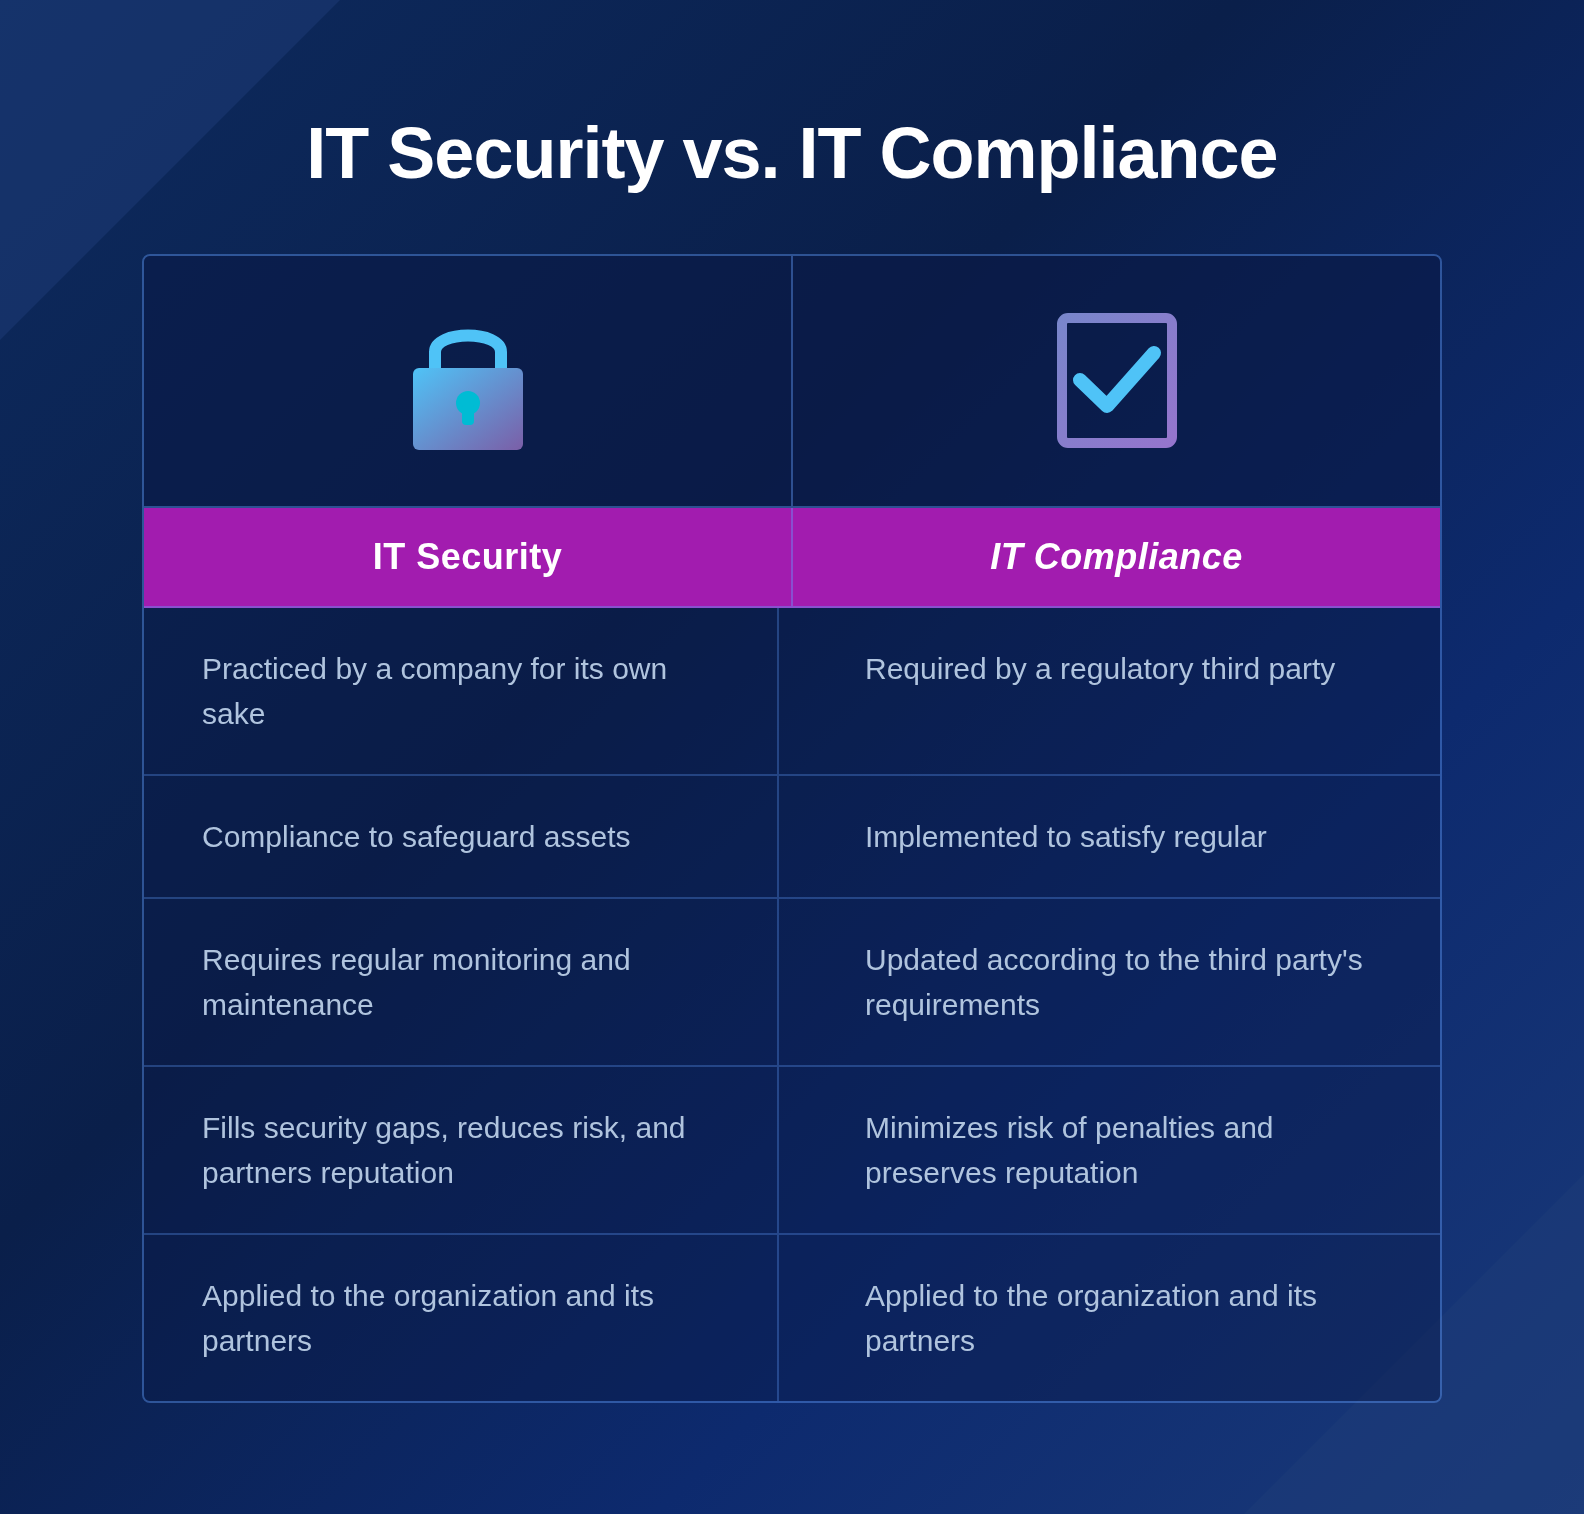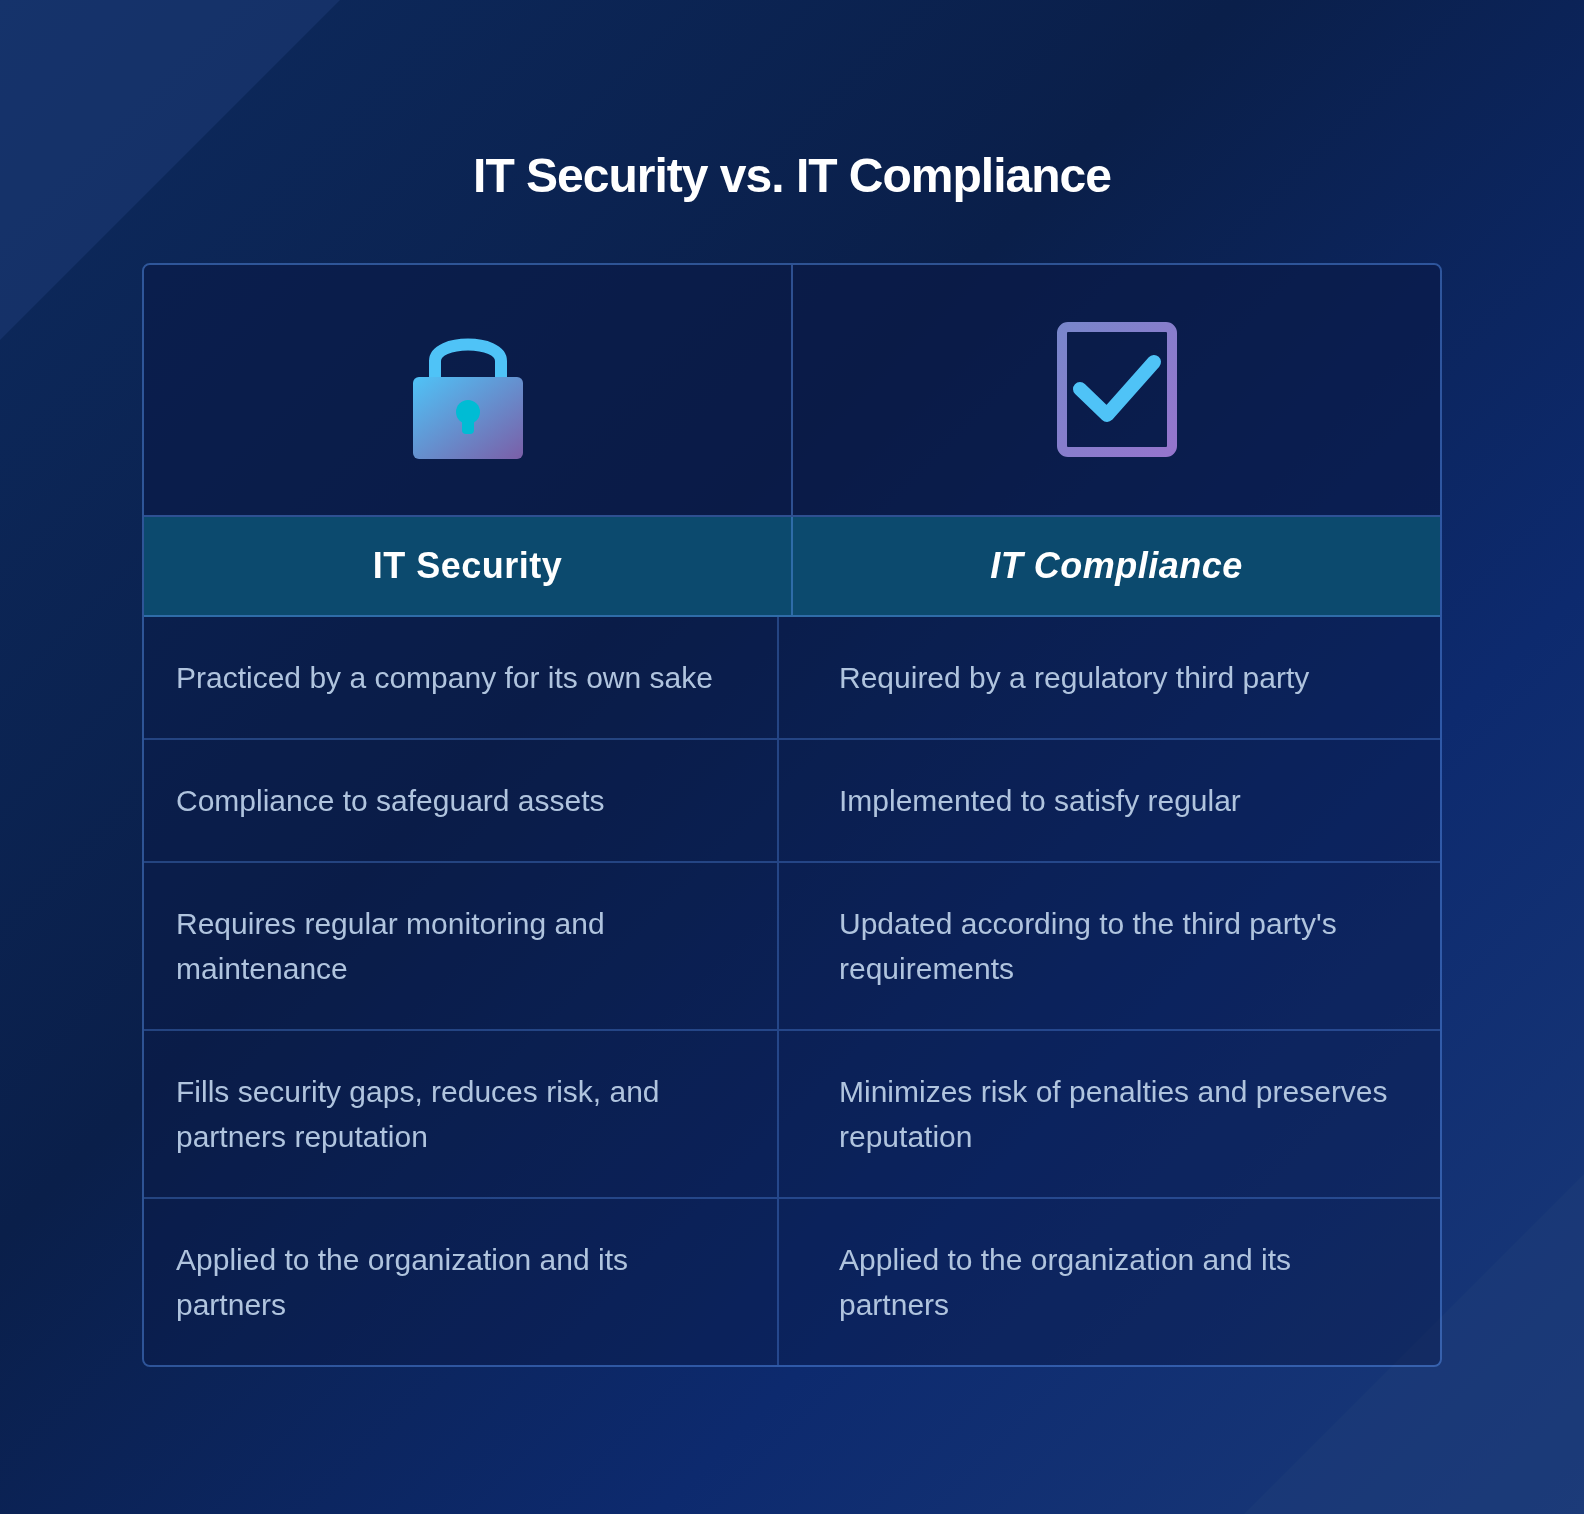--- a/index.html
+++ b/index.html
@@ -29,21 +29,21 @@
     body::after {
       content: '';
       position: absolute;
       bottom: 0; right: 0;
       width: 340px; height: 340px;
       background: rgba(30, 60, 120, 0.5);
       clip-path: polygon(100% 0, 100% 100%, 0 100%);
     }
 
     .page-title {
-      font-size: 48px;
+      font-size: 72px;
       font-weight: 800;
       color: #ffffff;
       text-align: center;
       margin-bottom: 60px;
       letter-spacing: -1px;
       position: relative;
       z-index: 1;
     }
 
     .comparison-table {
@@ -77,21 +77,21 @@
       width: 150px;
       height: 150px;
       display: flex;
       align-items: center;
       justify-content: center;
     }
 
     
     .header-row {
       display: flex;
-      background: #0c4a6e;
+      background: #a21caf;
       border-bottom: 2px solid rgba(100, 160, 255, 0.4);
     }
 
     .header-cell {
       flex: 1;
       padding: 28px 40px;
       text-align: center;
       border-right: 2px solid rgba(100, 160, 255, 0.4);
     }
     .header-cell:last-child { border-right: none; font-style: italic; }
@@ -106,21 +106,21 @@
     
     .data-row {
       display: flex;
       border-bottom: 2px solid rgba(100, 160, 255, 0.3);
       background: rgba(10, 25, 70, 0.4);
     }
     .data-row:last-child { border-bottom: none; align-items: flex-end; }
 
     .data-cell {
       flex: 1;
-      padding: 38px 32px;
+      padding: 38px 58px;
       border-right: 2px solid rgba(100, 160, 255, 0.3);
       font-size: 30px;
       line-height: 1.5;
       color: #b0c4de;
       font-weight: 400;
     }
     .data-cell:last-child { border-right: none; margin-left: 28px; }
   </style>
 </head>
 <body>

